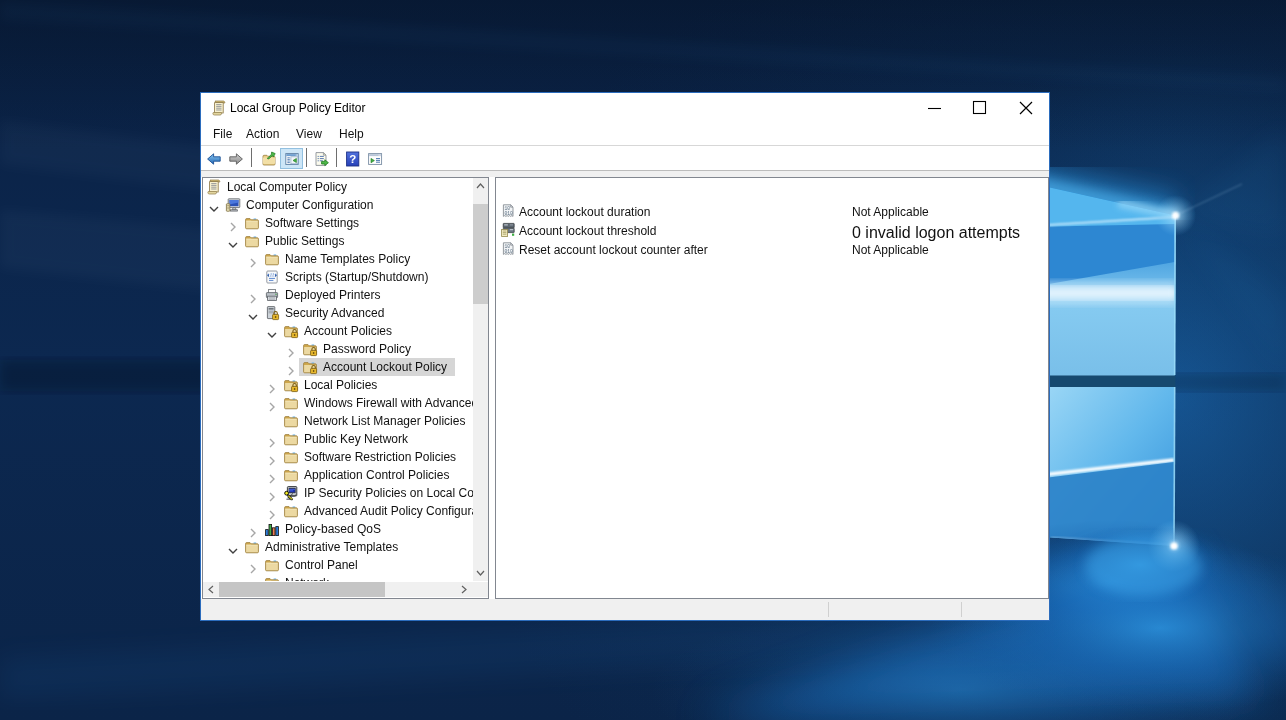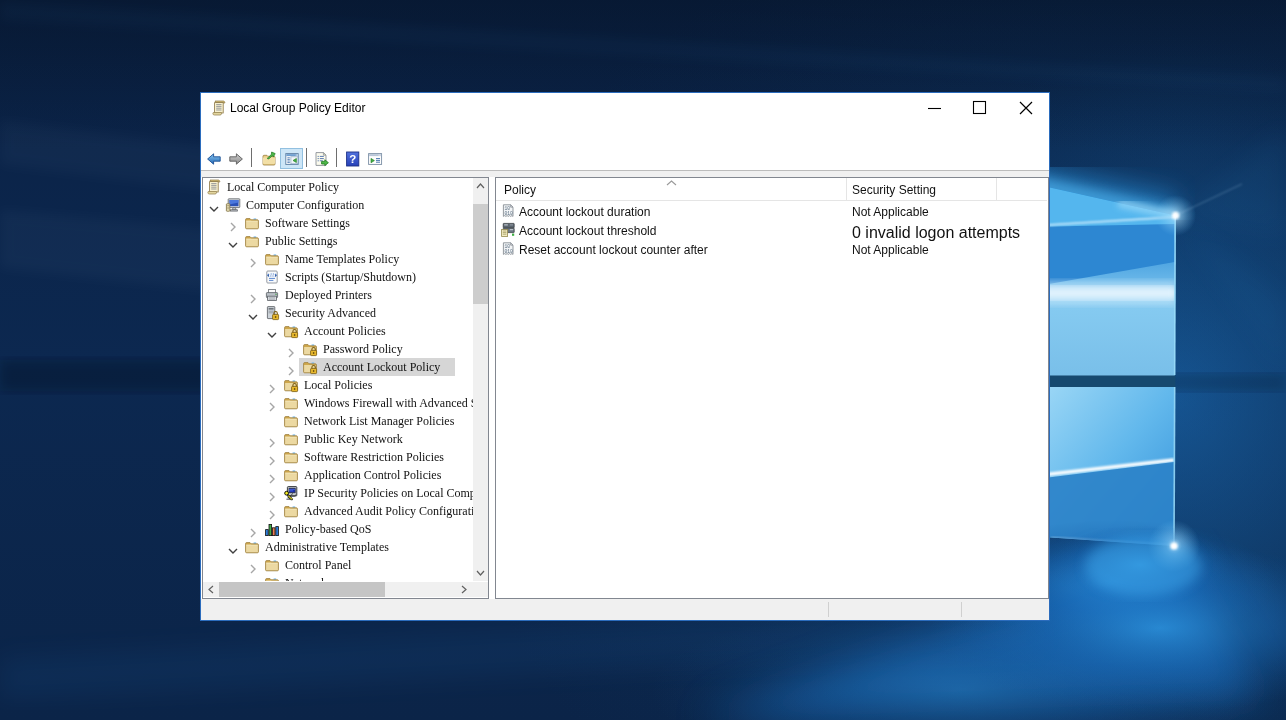--- a/index.html
+++ b/index.html
@@ -2,21 +2,21 @@
 <html><head><meta charset="utf-8">
 <style>
 * { margin:0; padding:0; box-sizing:border-box; }
 html,body { width:1286px; height:720px; overflow:hidden; background:#0b2546;
   font-family:"Liberation Sans", sans-serif; }
 #stage { position:relative; width:1286px; height:720px; }
 .abs { position:absolute; }
 #win { position:absolute; left:200px; top:92px; width:850px; height:529px;
   background:#fff; border:1px solid #2b6cbd; }
 .tt,.tc,.ti { position:absolute; white-space:nowrap; }
-.tt { font-size:12px; color:#111; letter-spacing:0;font-family:Liberation Serif, serif; }
+.tt { font-size:12px; color:#111; letter-spacing:0; }
 #tree .tt { line-height:14px; }
 .mi { position:absolute; top:0; font-size:12px; color:#111; }
 </style></head>
 <body>
 <div id="stage">
 
 <svg width="1286" height="720" viewBox="0 0 1286 720" style="position:absolute;left:0;top:0">
 <defs>
 <linearGradient id="base" x1="0" y1="0" x2="0" y2="1">
  <stop offset="0" stop-color="#0a2144"></stop>
@@ -146,20 +146,26 @@
           <path d="M5.2 4.6h5.3M5.2 6.4h5.3M5.2 8.2h5.3M5.2 10h5.3"></path>
         </g>
       </svg></span>
 <span class="abs" style="left:230px;top:101px;font-size:12px;color:#000;letter-spacing:0">Local Group Policy Editor</span>
 <svg class="abs" style="left:922px;top:96px" width="116" height="24" viewBox="0 0 116 24">
  <line x1="6" y1="12.5" x2="19" y2="12.5" stroke="#000" stroke-width="1.1"></line>
  <rect x="51.5" y="5.5" width="12" height="12" fill="none" stroke="#000" stroke-width="1.1"></rect>
  <path d="M98 6l12 12M110 6L98 18" stroke="#000" stroke-width="1.2"></path>
 </svg>
 
+<div class="abs" style="left:201px;top:122px;width:848px;height:24px;border-bottom:1px solid #d7d7d7">
+  <span class="mi" style="left:12px;top:5px">File</span>
+  <span class="mi" style="left:45px;top:5px">Action</span>
+  <span class="mi" style="left:95px;top:5px">View</span>
+  <span class="mi" style="left:138px;top:5px">Help</span>
+</div>
 
 <div class="abs" style="left:201px;top:146px;width:848px;height:24px">
       <svg width="0" height="0" style="position:absolute">
         <defs>
           <linearGradient id="gb" x1="0" y1="0" x2="0" y2="1">
             <stop offset="0" stop-color="#8ecbf2"></stop>
             <stop offset="1" stop-color="#1e64b4"></stop>
           </linearGradient>
           <linearGradient id="gg" x1="0" y1="0" x2="0" y2="1">
             <stop offset="0" stop-color="#cfcfcf"></stop>
@@ -516,29 +522,20 @@
   <svg class="abs" style="left:5px;top:3px" width="6" height="9" viewBox="0 0 6 9">
         <path d="M5 1L1 4.5 5 8" fill="none" stroke="#606060" stroke-width="1.2"></path>
       </svg>
   <div class="abs" style="left:16px;top:0;width:166px;height:15px;background:#c5c5c5"></div>
   <svg class="abs" style="left:258px;top:3px" width="6" height="9" viewBox="0 0 6 9">
         <path d="M1 1l4 3.5L1 8" fill="none" stroke="#606060" stroke-width="1.2"></path>
       </svg>
 </div>
 
 <div class="abs" style="left:495px;top:177px;width:554px;height:422px;background:#fff;border:1px solid #828790"></div>
-<div class="abs" style="left:496px;top:178px;width:551px;height:23px;border-bottom:1px solid #e5e5e5">
-  <span class="abs" style="left:8px;top:5px;font-size:12px;color:#111;letter-spacing:0">Policy</span>
-  <svg class="abs" style="left:170px;top:2px" width="11" height="6" viewBox="0 0 11 6">
-        <path d="M1 5L5.5 1 10 5" fill="none" stroke="#9a9a9a" stroke-width="1.1"></path>
-      </svg>
-  <span class="abs" style="left:350px;top:0;width:1px;height:22px;background:#e5e5e5"></span>
-  <span class="abs" style="left:356px;top:5px;font-size:12px;color:#111;letter-spacing:0">Security Setting</span>
-  <span class="abs" style="left:500px;top:0;width:1px;height:22px;background:#e5e5e5"></span>
-</div>
 
 <span class="abs" style="left:500px;top:203px"><svg width="16" height="16" viewBox="0 0 16 16">
         <path d="M3.4 1.8h7.2l2.4 2.4v9.2l-1.1-.8-1.2.8-1.2-.8-1.2.8-1.2-.8-1.2.8-1.2-.8-1.3.8z" fill="#f2f4f6" stroke="#888e95" stroke-width=".9"></path>
         <path d="M10.6 1.8l2.4 2.4h-2.4z" fill="#d6dade" stroke="#888e95" stroke-width=".7"></path>
         <text x="4.6" y="7.2" font-family="Liberation Mono, monospace" font-size="4.6" fill="#5a6e80">10</text>
         <text x="4.4" y="11.8" font-family="Liberation Mono, monospace" font-size="4.6" fill="#5a6e80">010</text>
       </svg></span>
 <span class="abs" style="left:519px;top:205px;font-size:12px;color:#111;letter-spacing:0">Account lockout duration</span>
 <span class="abs" style="left:852px;top:205px;font-size:12px;color:#111;letter-spacing:0">Not Applicable</span>
 <span class="abs" style="left:500px;top:222px"><svg width="16" height="16" viewBox="0 0 16 16">

